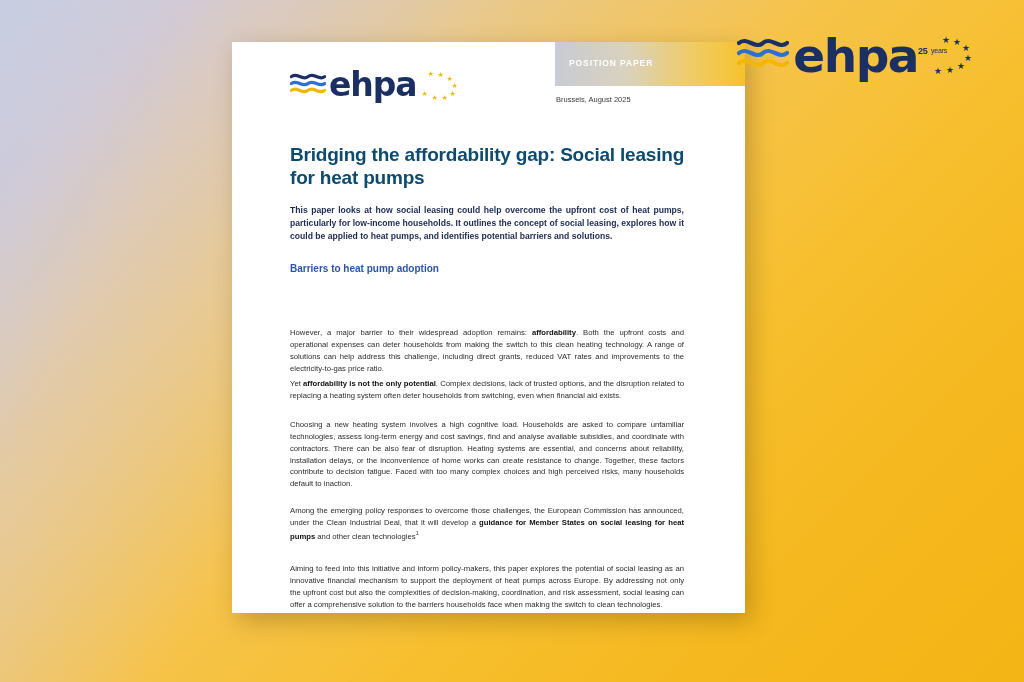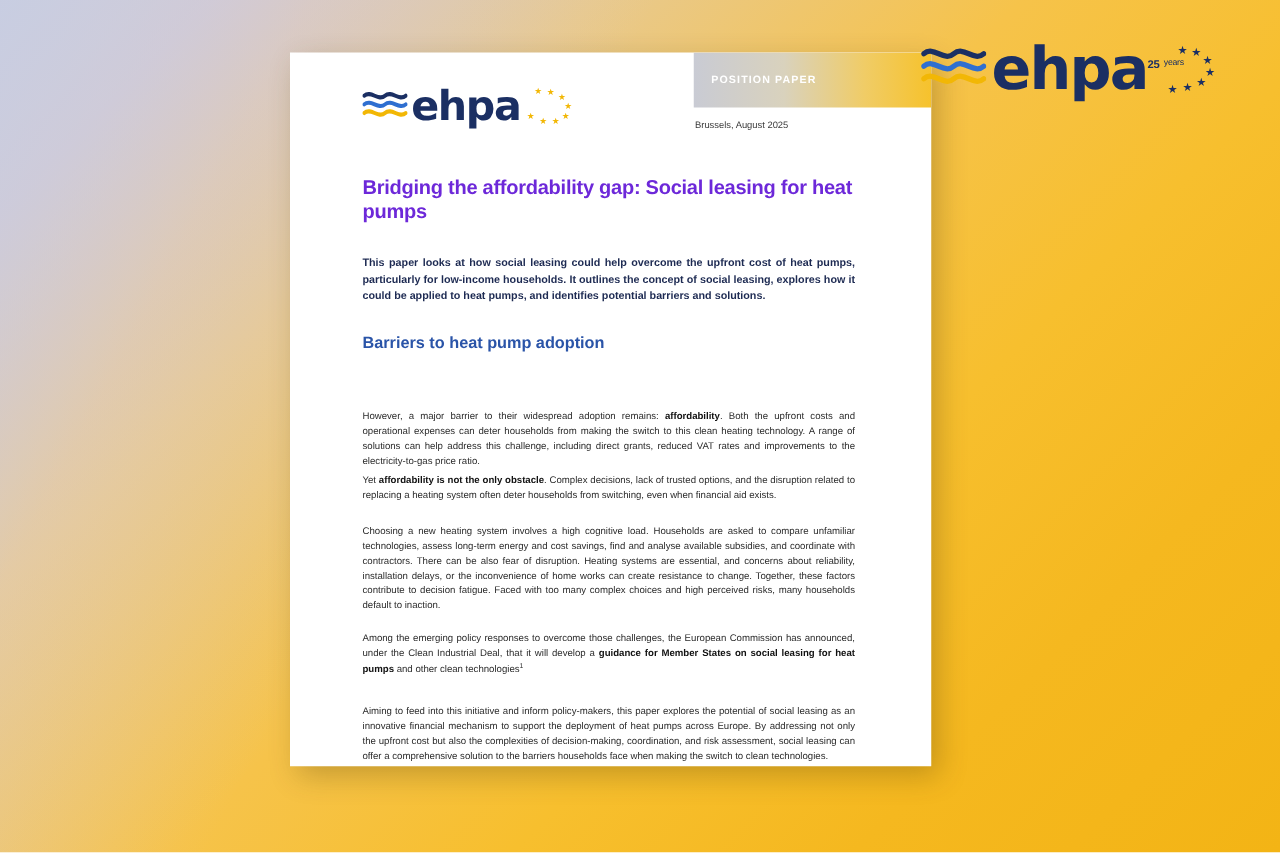--- a/index.html
+++ b/index.html
@@ -127,40 +127,40 @@
     width: 52px; height: 30px;
     margin-left: -3px;
   }
   #doc-logo .eu-stars .star { color: #f2b705; font-size: 7px; }
 
   
   .doc-title {
     position: absolute;
     left: 58px; top: 88px;
     width: 400px;
-    font-size: 16px;
-    font-weight: bold;
-    color: #6d28d9;
+    font-size: 19px;
+    font-weight: bold;
+    color: #0c4a6e;
     line-height: 1.22;
     letter-spacing: -0.2px;
   }
   .doc-standfirst {
     position: absolute;
     left: 58px; top: 153px;
     width: 394px;
     font-size: 8.6px;
     font-weight: bold;
     color: #1d2a52;
     line-height: 1.52;
     text-align: justify;
   }
   .section-heading {
     position: absolute;
     left: 58px; top: 213px;
-    font-size: 13px;
+    font-size: 10px;
     font-weight: bold;
     color: #2a54a8;
   }
   .body-block {
     position: absolute;
     left: 58px;
     width: 394px;
     font-size: 7.7px;
     color: #2b2b2b;
     line-height: 1.55;
@@ -229,19 +229,19 @@
       </span>
     </div>
 
     <h1 class="doc-title">Bridging the affordability gap: Social leasing for heat pumps</h1>
 
     <p class="doc-standfirst">This paper looks at how social leasing could help overcome the upfront cost of heat pumps, particularly for low-income households. It outlines the concept of social leasing, explores how it could be applied to heat pumps, and identifies potential barriers and solutions.</p>
 
     <h2 class="section-heading">Barriers to heat pump adoption</h2>
 
     <p class="body-block p2"><span>However, a major barrier to their widespread adoption remains: </span><b>affordability</b><span>. Both the upfront costs and operational expenses can deter households from making the switch to this clean heating technology. A range of solutions can help address this challenge, including direct grants, reduced VAT rates and improvements to the electricity-to-gas price ratio.</span></p>
-    <p class="body-block p3"><span>Yet </span><b>affordability is not the only obstacle</b><span>. Complex decisions, lack of trusted options, and the disruption related to replacing a heating system often deter households from switching, even when financial aid exists.</span></p>
+    <p class="body-block p3"><span>Yet </span><b>affordability is not the only potential</b><span>. Complex decisions, lack of trusted options, and the disruption related to replacing a heating system often deter households from switching, even when financial aid exists.</span></p>
     <p class="body-block p4"><span>Choosing a new heating system involves a high cognitive load. Households are asked to compare unfamiliar technologies, assess long-term energy and cost savings, find and analyse available subsidies, and coordinate with contractors. There can be also fear of disruption. Heating systems are essential, and concerns about reliability, installation delays, or the inconvenience of home works can create resistance to change. Together, these factors contribute to decision fatigue. Faced with too many complex choices and high perceived risks, many households default to inaction.</span></p>
     <p class="body-block p5"><span>Among the emerging policy responses to overcome those challenges, the European Commission has announced, under the Clean Industrial Deal, that it will develop a </span><b>guidance for Member States on social leasing for heat pumps</b><span> and other clean technologies</span><sup>1</sup></p>
     <p class="body-block p6"><span>Aiming to feed into this initiative and inform policy-makers, this paper explores the potential of social leasing as an innovative financial mechanism to support the deployment of heat pumps across Europe. By addressing not only the upfront cost but also the complexities of decision-making, coordination, and risk assessment, social leasing can offer a comprehensive solution to the barriers households face when making the switch to clean technologies.</span></p>
 
   </div>
 </div>
 
 </body></html>

